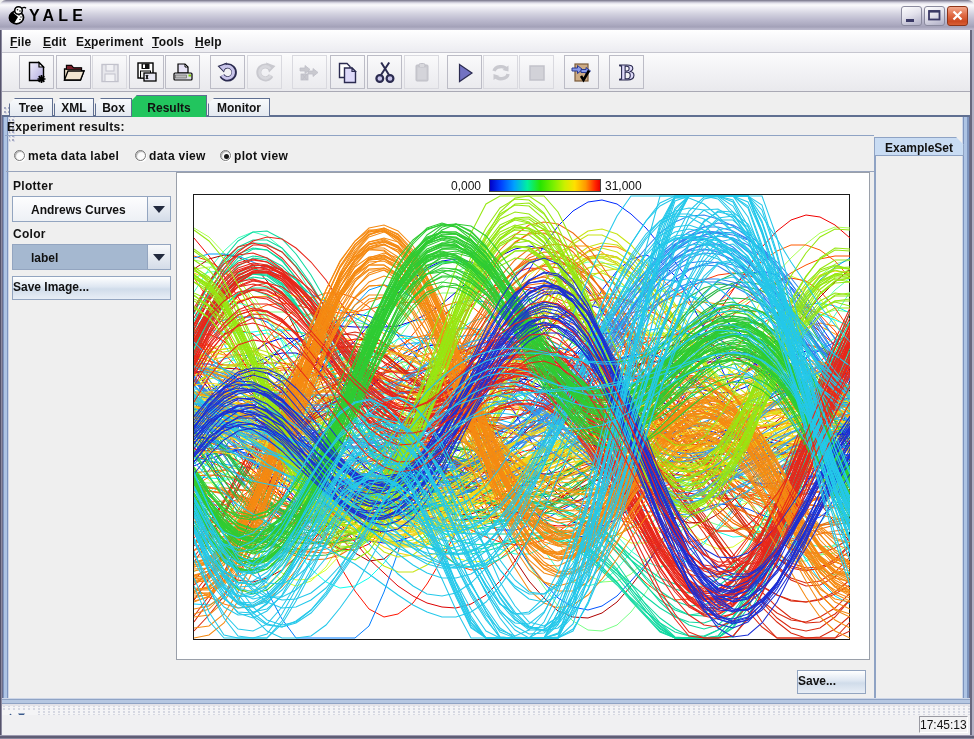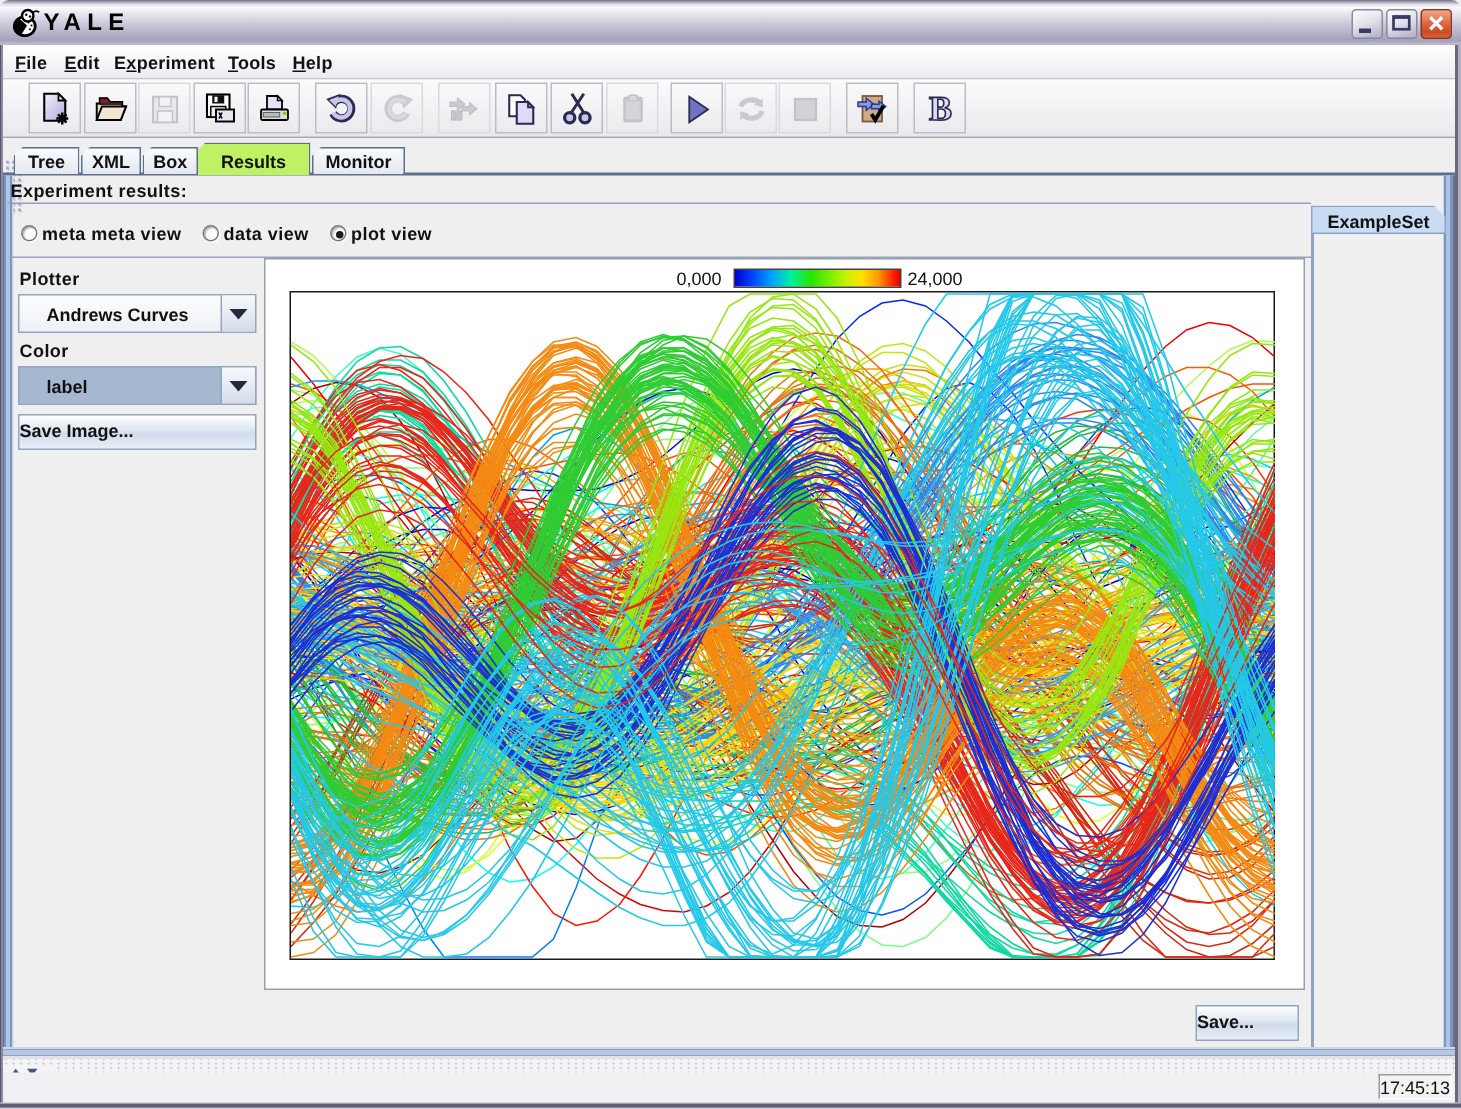--- a/index.html
+++ b/index.html
@@ -28,21 +28,21 @@
   background-size:4px 4px,4px 4px; background-position:0 0,1px 1px; }
 .tbbtn { position:absolute; top:2px; width:35px; height:34px; border:1px solid #bcbcc6; background:transparent; }
 .tbbtn.dis { border-color:#d9d9df; }
 .tbbtn svg { position:absolute; left:5px; top:5px; }
 
 #tabline { left:2px; top:115px; width:968px; height:2px; background:#5f6f91; }
 .tab { position:absolute; top:98px; height:18px; background:linear-gradient(to bottom,#f8fafc,#e4e9f0);
   border:1px solid #5f6f91; border-bottom:none;
   clip-path:polygon(6px 0, 100% 0, 100% 100%, 0 100%, 0 6px);
   font-weight:bold; font-size:12px; color:#111; text-align:center; padding-top:2px; }
-.tab.sel { top:95px; height:22px; background:#bef264; z-index:5; padding-top:5px; }
+.tab.sel { top:95px; height:22px; background:#22c55e; z-index:5; padding-top:5px; }
 
 .bandL { left:2px; top:117px; width:7px; height:588px; background:linear-gradient(to right,#6b6f8e 0 1px,#7d94be 1px 2px,#aec4e4 2px 5px,#7d94be 5px 6px,#cdd6e8 6px 7px); }
 .bandR { left:962px; top:117px; width:8px; height:588px; background:linear-gradient(to right,#cdd6e8 0 1px,#7d94be 1px 2px,#aec4e4 2px 5px,#7d94be 5px 7px,#6b6f8e 7px 8px); }
 .bandB { left:2px; top:698px; width:968px; height:8px; background:linear-gradient(to bottom,#cdd6e8 0 1px,#8fa3c4 1px 2px,#b5c7e2 2px 5px,#8fa3c4 5px 6px,#e2e2e8 6px 8px); }
 #explabel { left:7px; top:120px; }
 #panetop { left:5px; top:135px; width:869px; height:1px; background:#8fa3c4; }
 #exampletab { left:874px; top:137px; width:90px; height:19px; background:#c9dcf3; border:1px solid #8fa3c4;
   clip-path:polygon(0 0, calc(100% - 8px) 0, 100% 8px, 100% 100%, 0 100%);
   font-weight:bold; font-size:12px; text-align:center; padding-top:3px; color:#111; }
 #rightdiv { left:874px; top:156px; width:2px; height:542px; background:#8fa3c4; }
@@ -258,21 +258,21 @@
 
 <div class="bandL abs"></div>
 <div class="bandR abs"></div>
 <div class="bandB abs"></div>
 <div id="explabel" class="abs b13">Experiment results:</div>
 <div id="panetop" class="abs"></div>
 <div id="exampletab" class="abs">ExampleSet</div>
 <div id="rightdiv" class="abs"></div>
 
 <div class="radio abs" style="left:14px;top:150px"></div>
-<span class="abs b13" style="left:28px;top:149px">meta meta view</span>
+<span class="abs b13" style="left:28px;top:149px">meta data label</span>
 <div class="radio abs" style="left:135px;top:150px"></div>
 <span class="abs b13" style="left:149px;top:149px">data view</span>
 <div class="radio on abs" style="left:220px;top:150px"></div>
 <span class="abs b13" style="left:234px;top:149px">plot view</span>
 <div id="sep171" class="abs"></div>
 
 <span class="abs b13" style="left:13px;top:179px">Plotter</span>
 <div class="combo abs" style="top:196px">
     <span class="txt">Andrews Curves</span>
     <span class="arr"></span>
@@ -280,21 +280,21 @@
 <span class="abs b13" style="left:13px;top:227px">Color</span>
 <div class="combo abs" style="top:244px;background:#a5b8d0">
     <span class="txt">label</span>
     <span class="arr"></span>
   </div>
 <div class="obtn abs" style="left:12px;top:276px;width:159px;height:24px;padding-top:3px">Save Image...</div>
 
 <div id="plotpanel" class="abs"></div>
 <span class="legtxt abs" style="left:451px">0,000</span>
 <div id="legendbar" class="abs"></div>
-<span class="legtxt abs" style="left:605px">24,000</span>
+<span class="legtxt abs" style="left:605px">31,000</span>
 <div id="plotrect" class="abs"></div>
 <svg class="abs" style="left:194px;top:195px" width="656" height="445" viewBox="194 195 656 445">
     <polyline points="194,377 209,367 224,359 238,355 253,356 267,364 282,378 296,397 311,421 326,445 340,470 355,491 369,508 384,520 398,525 413,526 427,522 442,515 456,507 471,499 486,491 500,484 515,478 529,472 544,464 558,455 573,443 588,429 602,412 617,394 631,375 646,358 660,345 675,336 689,333 704,335 718,343 733,354 748,367 762,379 777,389 791,396 806,397 820,394 835,387 850,377" fill="none" stroke="#00a7ff" stroke-width="1.0"></polyline>
     <polyline points="194,423 209,413 224,406 238,403 253,405 267,413 282,424 296,439 311,455 326,470 340,482 355,489 369,490 384,485 398,476 413,463 427,450 442,438 456,429 471,426 486,428 500,436 515,448 529,464 544,480 558,494 573,504 588,510 602,509 617,504 631,494 646,482 660,469 675,457 689,449 704,443 718,442 733,443 748,447 762,450 777,453 791,452 806,449 820,442 835,433 850,423" fill="none" stroke="#bb0000" stroke-width="1.0"></polyline>
     <polyline points="194,542 209,559 224,572 238,580 253,582 267,578 282,570 296,557 311,542 326,527 340,513 355,502 369,496 384,494 398,495 413,500 427,506 442,512 456,515 471,514 486,509 500,498 515,482 529,463 544,441 558,419 573,399 588,382 602,369 617,360 631,357 646,358 660,363 675,370 689,378 704,388 718,399 733,410 748,421 762,434 777,449 791,465 806,484 820,503 835,523 850,542" fill="none" stroke="#ac0000" stroke-width="1.0"></polyline>
     <polyline points="194,428 209,411 224,396 238,384 253,374 267,366 282,360 296,355 311,352 326,350 340,352 355,356 369,365 384,379 398,397 413,418 427,443 442,469 456,495 471,518 486,536 500,549 515,554 529,554 544,547 558,536 573,523 588,509 602,497 617,489 631,485 646,487 660,493 675,502 689,513 704,524 718,532 733,537 748,536 762,531 777,520 791,505 806,487 820,467 835,447 850,428" fill="none" stroke="#19ffe5" stroke-width="1.0"></polyline>
     <polyline points="194,479 209,473 224,462 238,448 253,431 267,413 282,397 296,383 311,372 326,366 340,365 355,367 369,373 384,382 398,394 413,407 427,421 442,437 456,454 471,474 486,495 500,517 515,541 529,565 544,587 558,606 573,621 588,630 602,631 617,625 631,612 646,592 660,569 675,543 689,517 704,494 718,475 733,462 748,456 762,454 777,458 791,464 806,472 820,478 835,480 850,479" fill="none" stroke="#78ff86" stroke-width="1.0"></polyline>
     <polyline points="194,415 209,412 224,411 238,411 253,417 267,428 282,445 296,466 311,490 326,515 340,537 355,553 369,561 384,559 398,547 413,527 427,499 442,467 456,435 471,405 486,380 500,362 515,351 529,348 544,350 558,356 573,363 588,369 602,373 617,372 631,368 646,361 660,352 675,344 689,338 704,336 718,339 733,347 748,358 762,371 777,385 791,398 806,408 820,413 835,415 850,415" fill="none" stroke="#aa0000" stroke-width="1.0"></polyline>
     <polyline points="194,401 209,403 224,410 238,423 253,440 267,460 282,481 296,502 311,520 326,533 340,540 355,540 369,533 384,520 398,501 413,480 427,457 442,435 456,416 471,399 486,386 500,377 515,372 529,369 544,367 558,367 573,368 588,369 602,371 617,373 631,376 646,380 660,387 675,394 689,402 704,411 718,418 733,424 748,428 762,428 777,426 791,421 806,415 820,408 835,403 850,401" fill="none" stroke="#f60000" stroke-width="1.0"></polyline>
     <polyline points="194,400 209,405 224,411 238,416 253,420 267,422 282,422 296,421 311,418 326,415 340,411 355,408 369,406 384,407 398,411 413,419 427,431 442,447 456,466 471,489 486,513 500,537 515,560 529,581 544,598 558,611 573,617 588,618 602,613 617,602 631,586 646,566 660,543 675,519 689,494 704,470 718,449 733,430 748,414 762,403 777,395 791,390 806,389 820,391 835,394 850,400" fill="none" stroke="#ae0000" stroke-width="1.0"></polyline>

